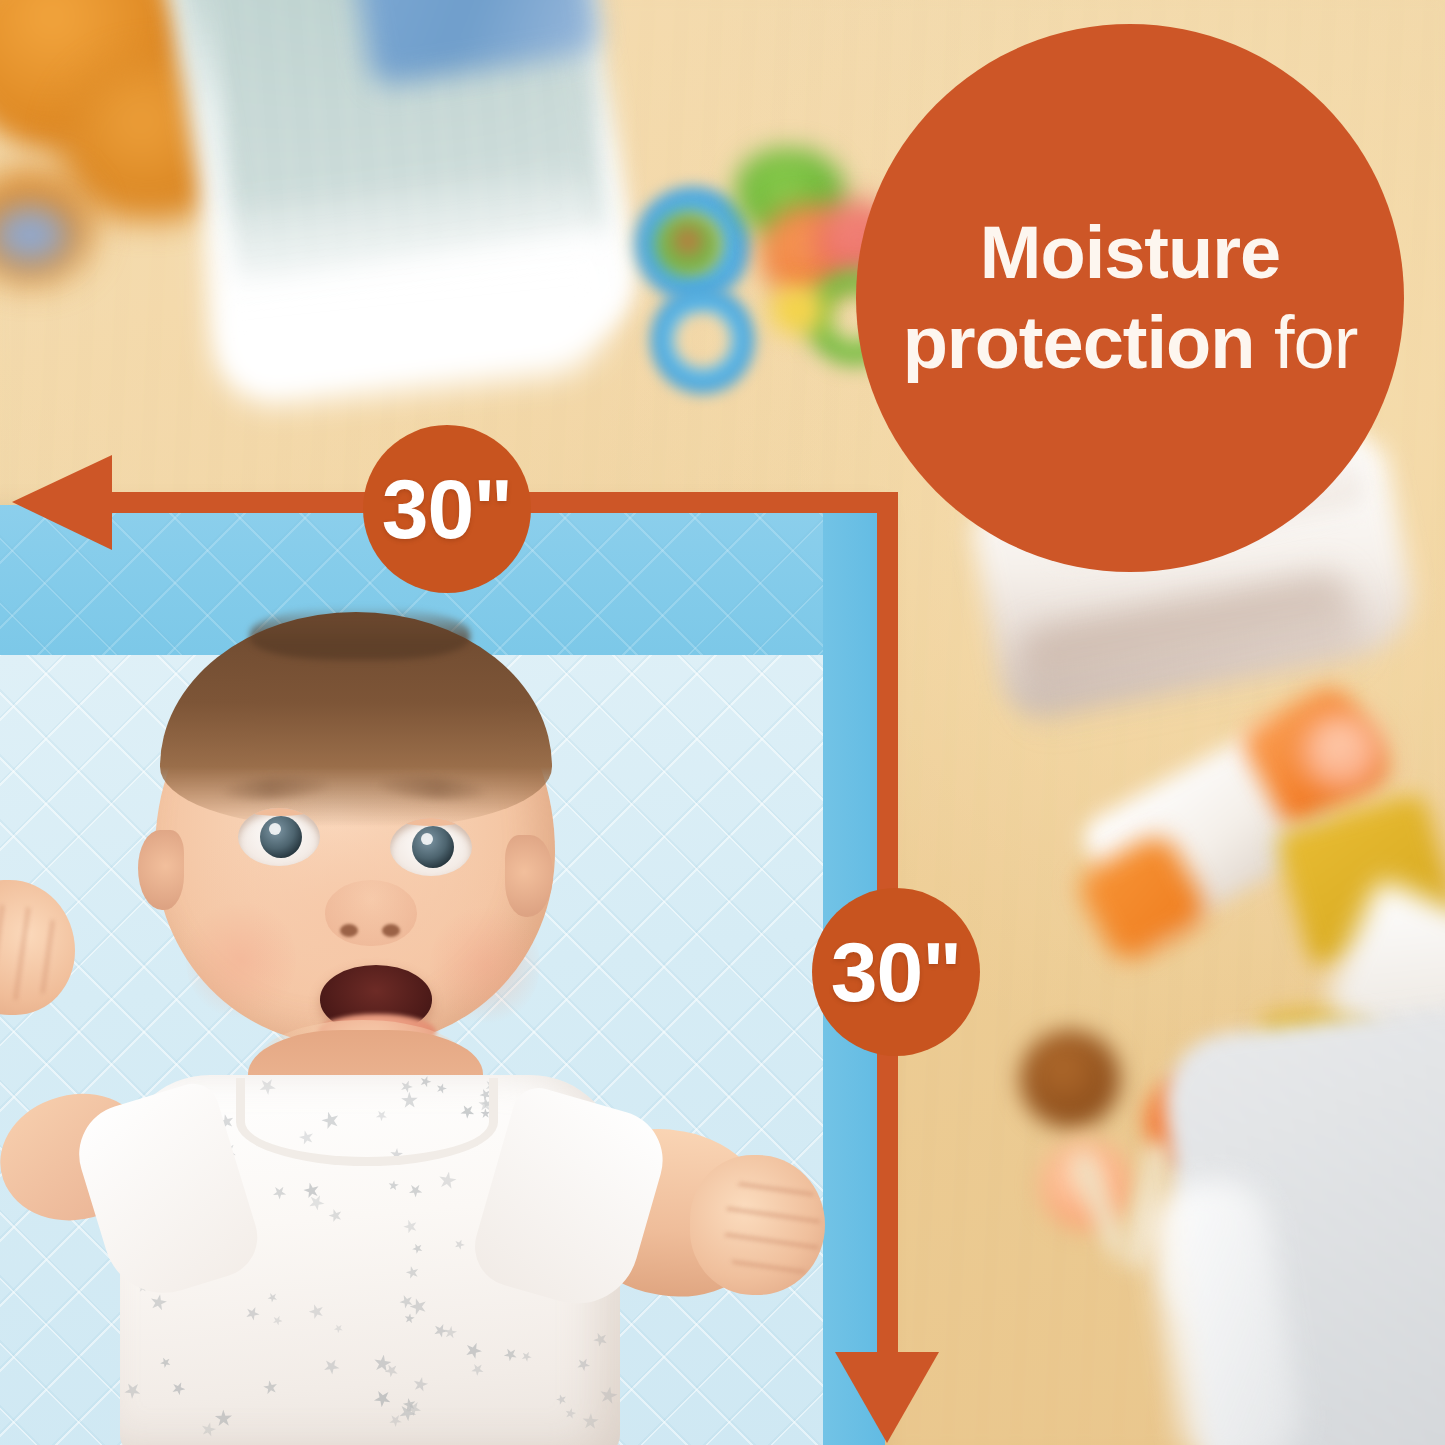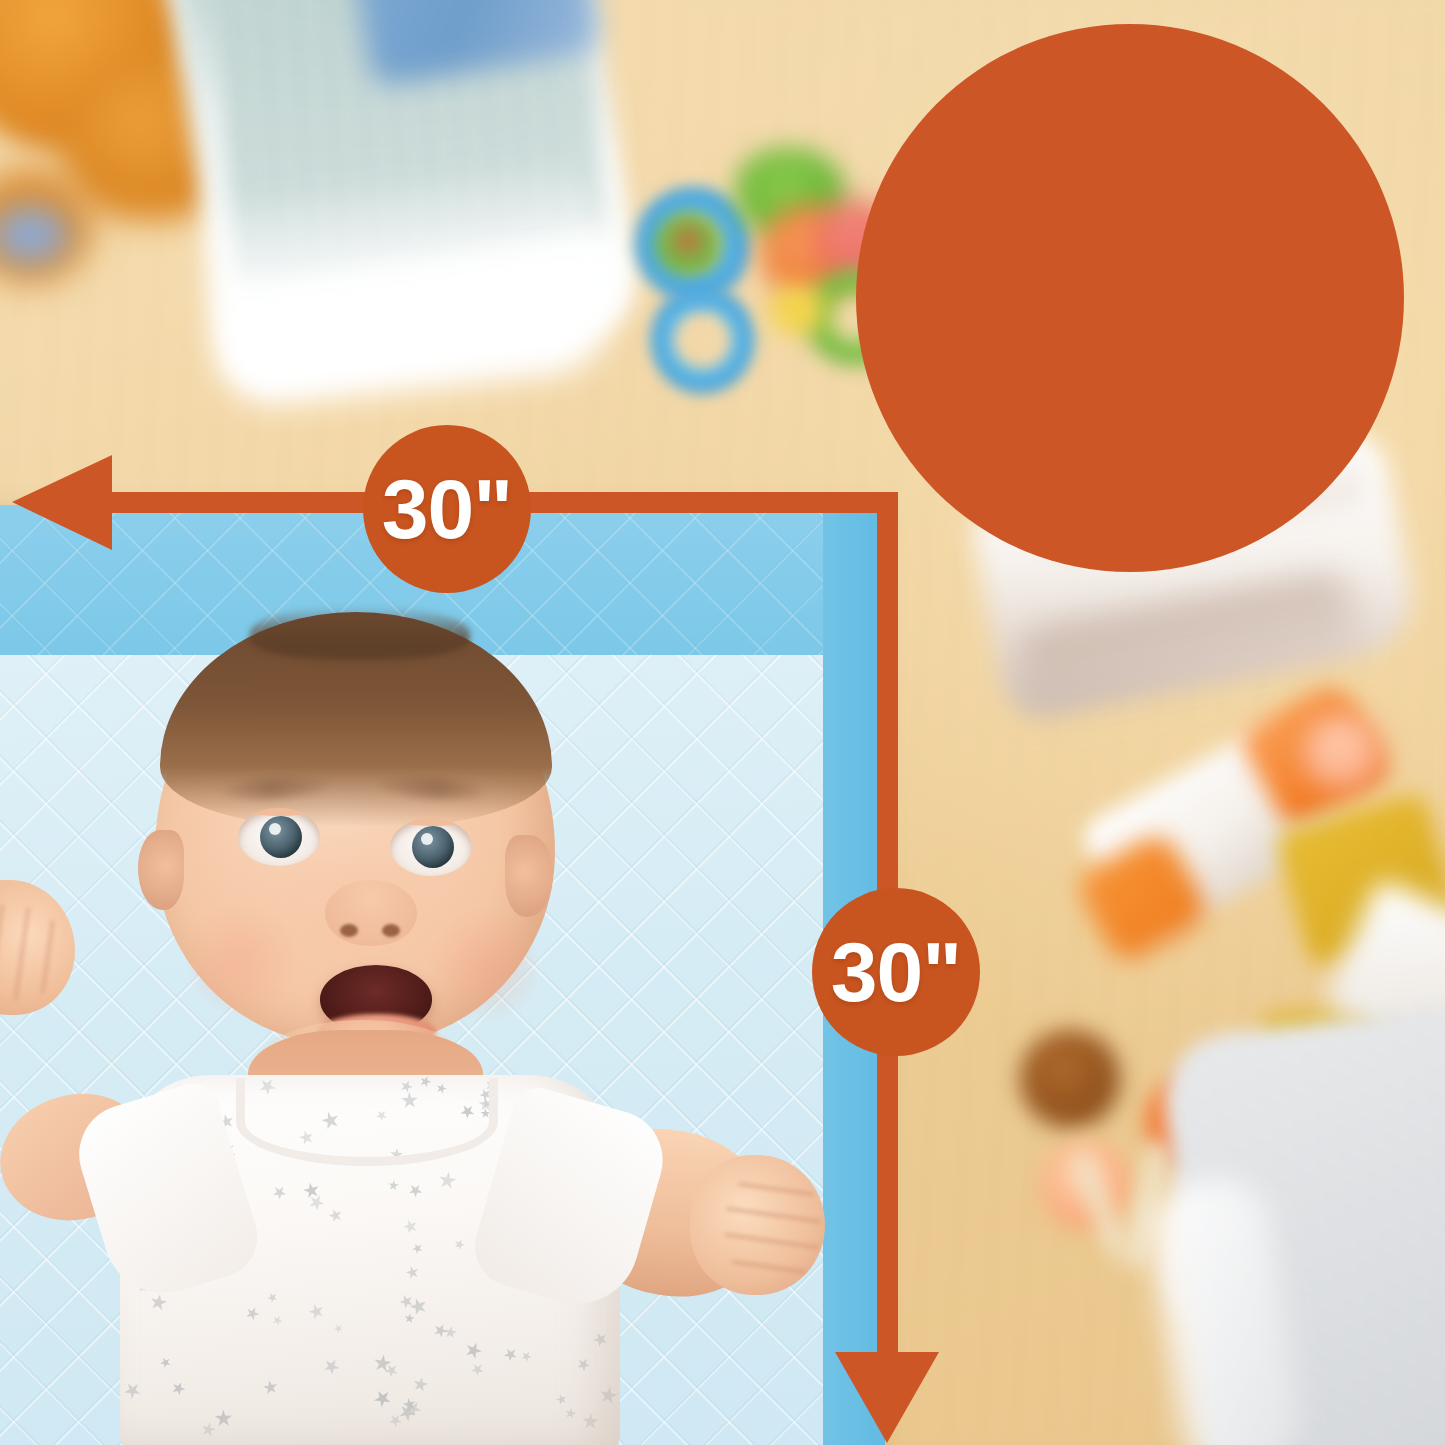--- a/index.html
+++ b/index.html
@@ -823,15 +823,17 @@
       <rect x="877" y="492" width="21" height="895" fill="#cd5627"></rect>
       <polygon points="887,1443 835,1352 939,1352" fill="#cd5627"></polygon>
     </g>
   </svg>
 
   <div class="badge badge-h">30"</div>
 
   <div class="badge badge-v">30"</div>
 
   <div class="claim-circle">
+    <div class="claim-line claim-strong">Moisture</div>
+    <div class="claim-line"><span class="claim-strong">protection</span><span class="claim-light"> </span><span class="claim-light">for</span></div>
   </div>
 
 </div>
 
 </body></html>

